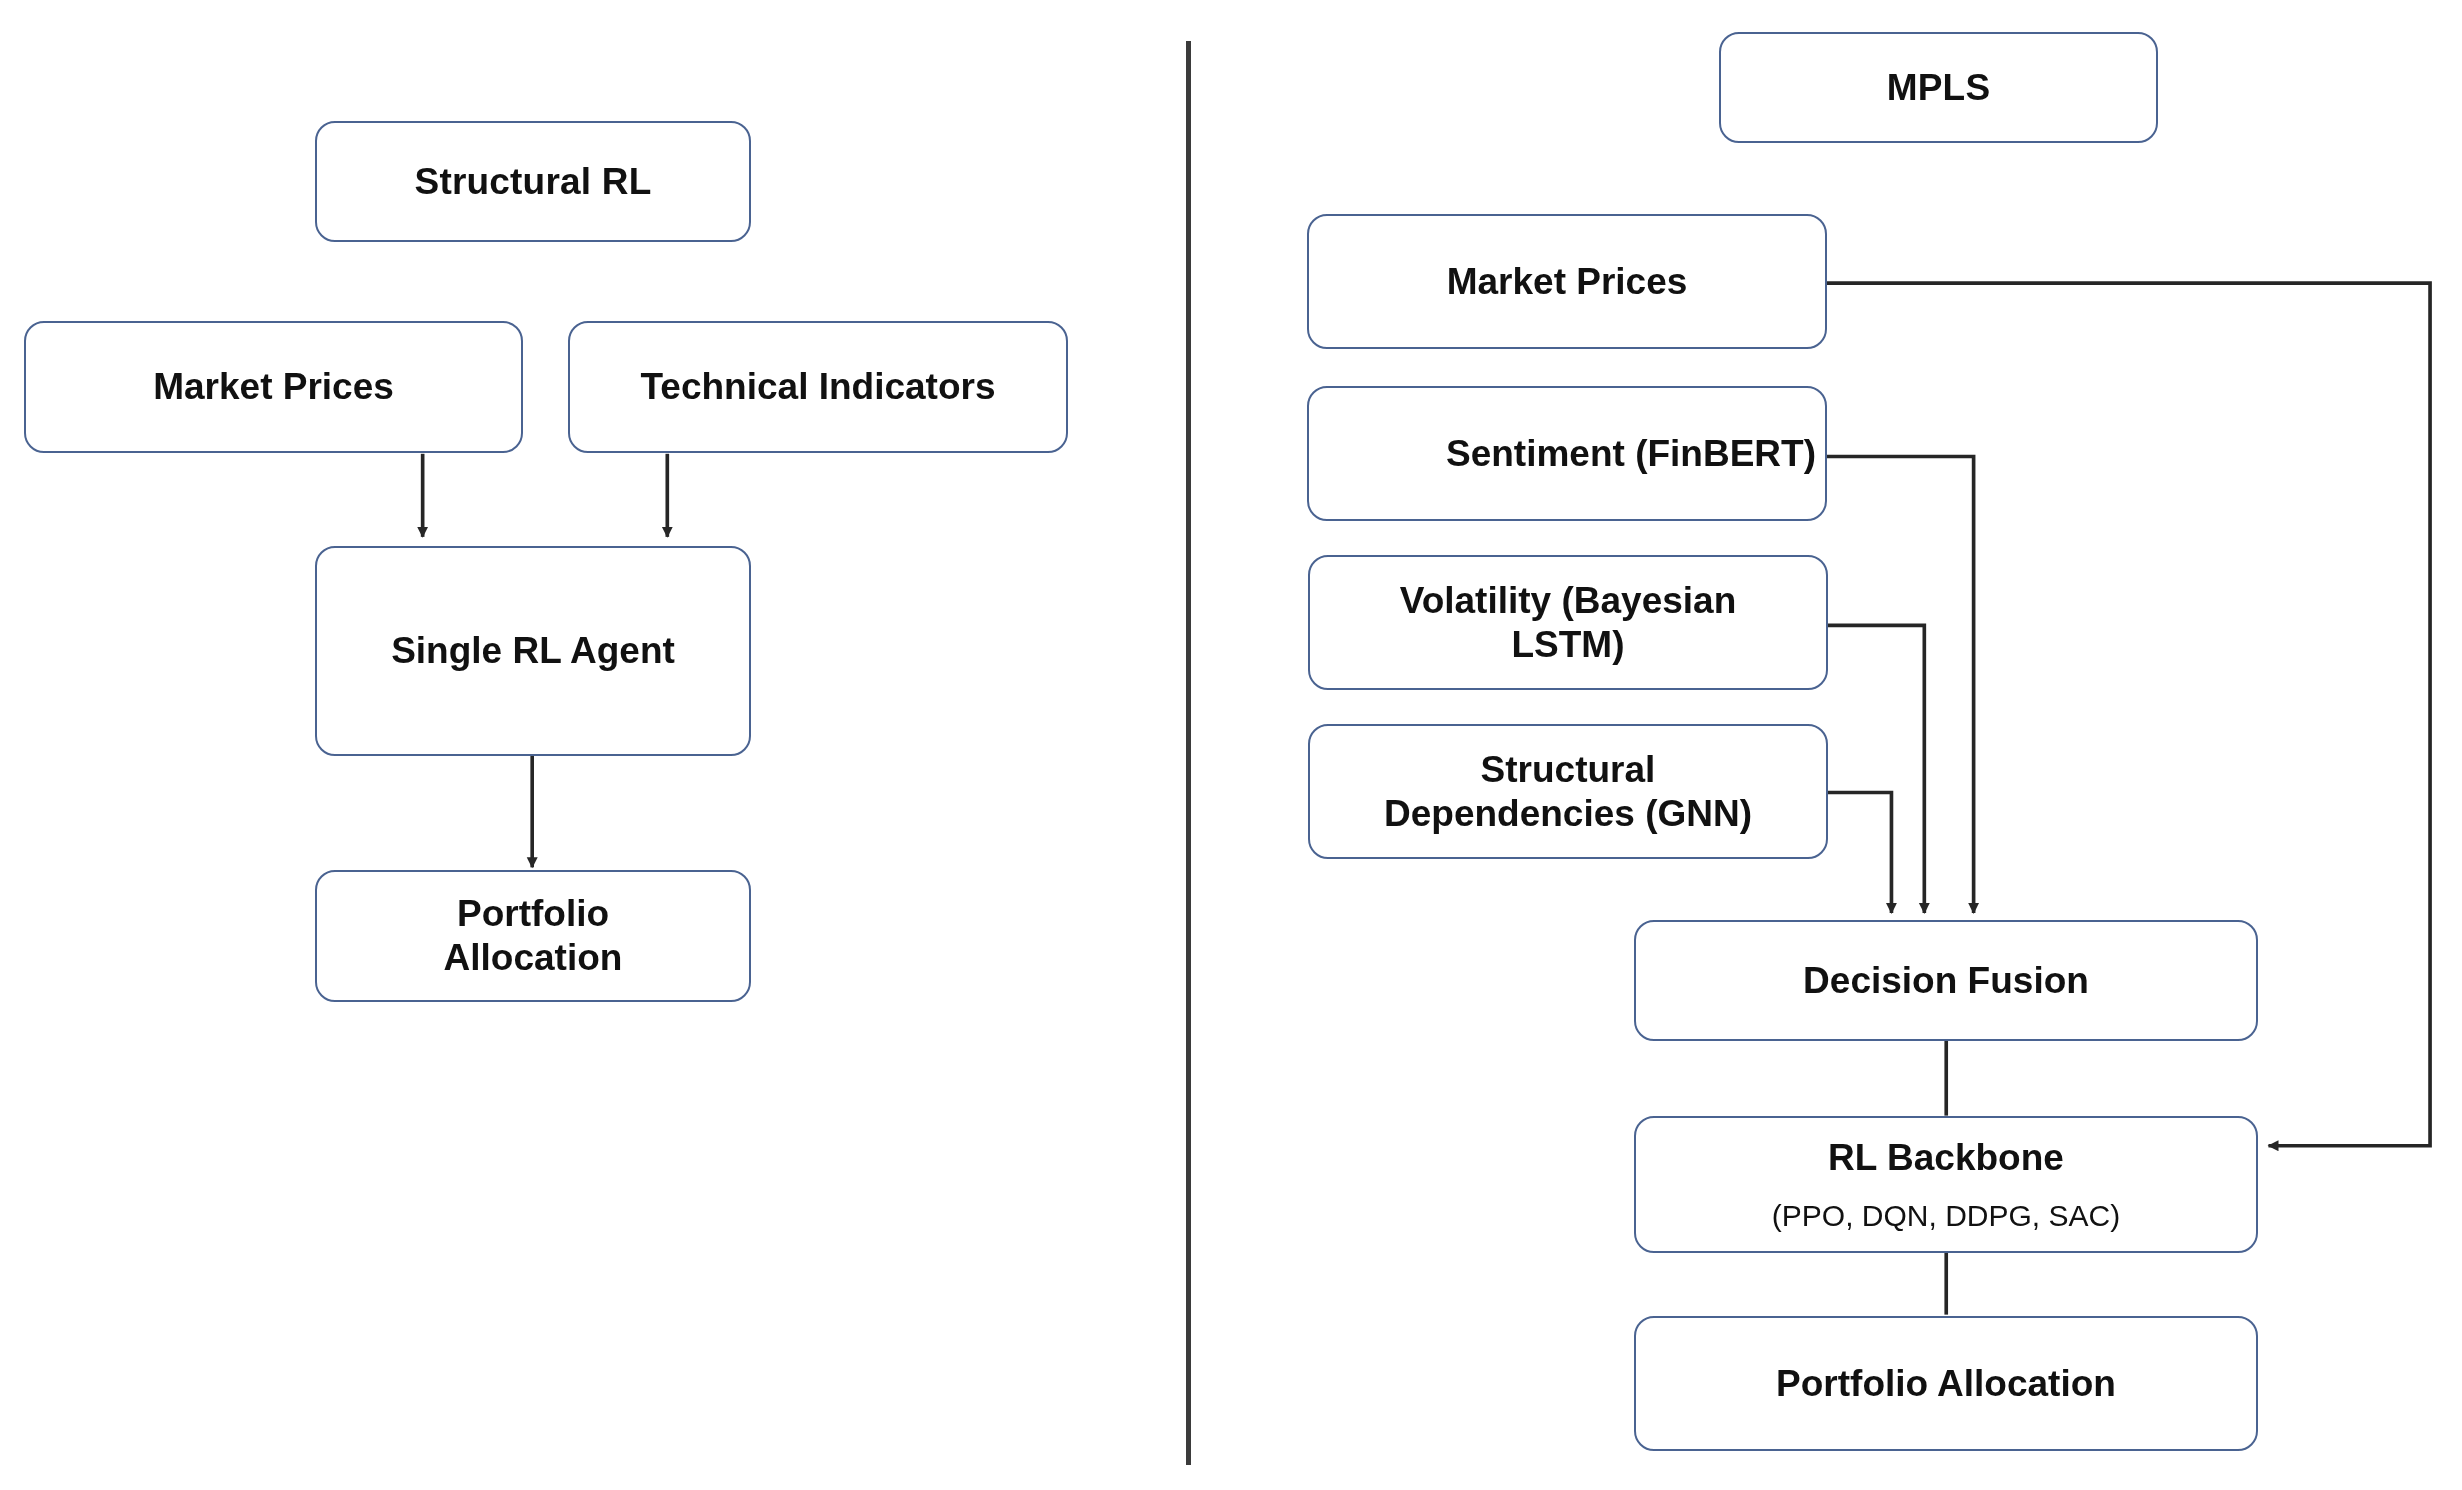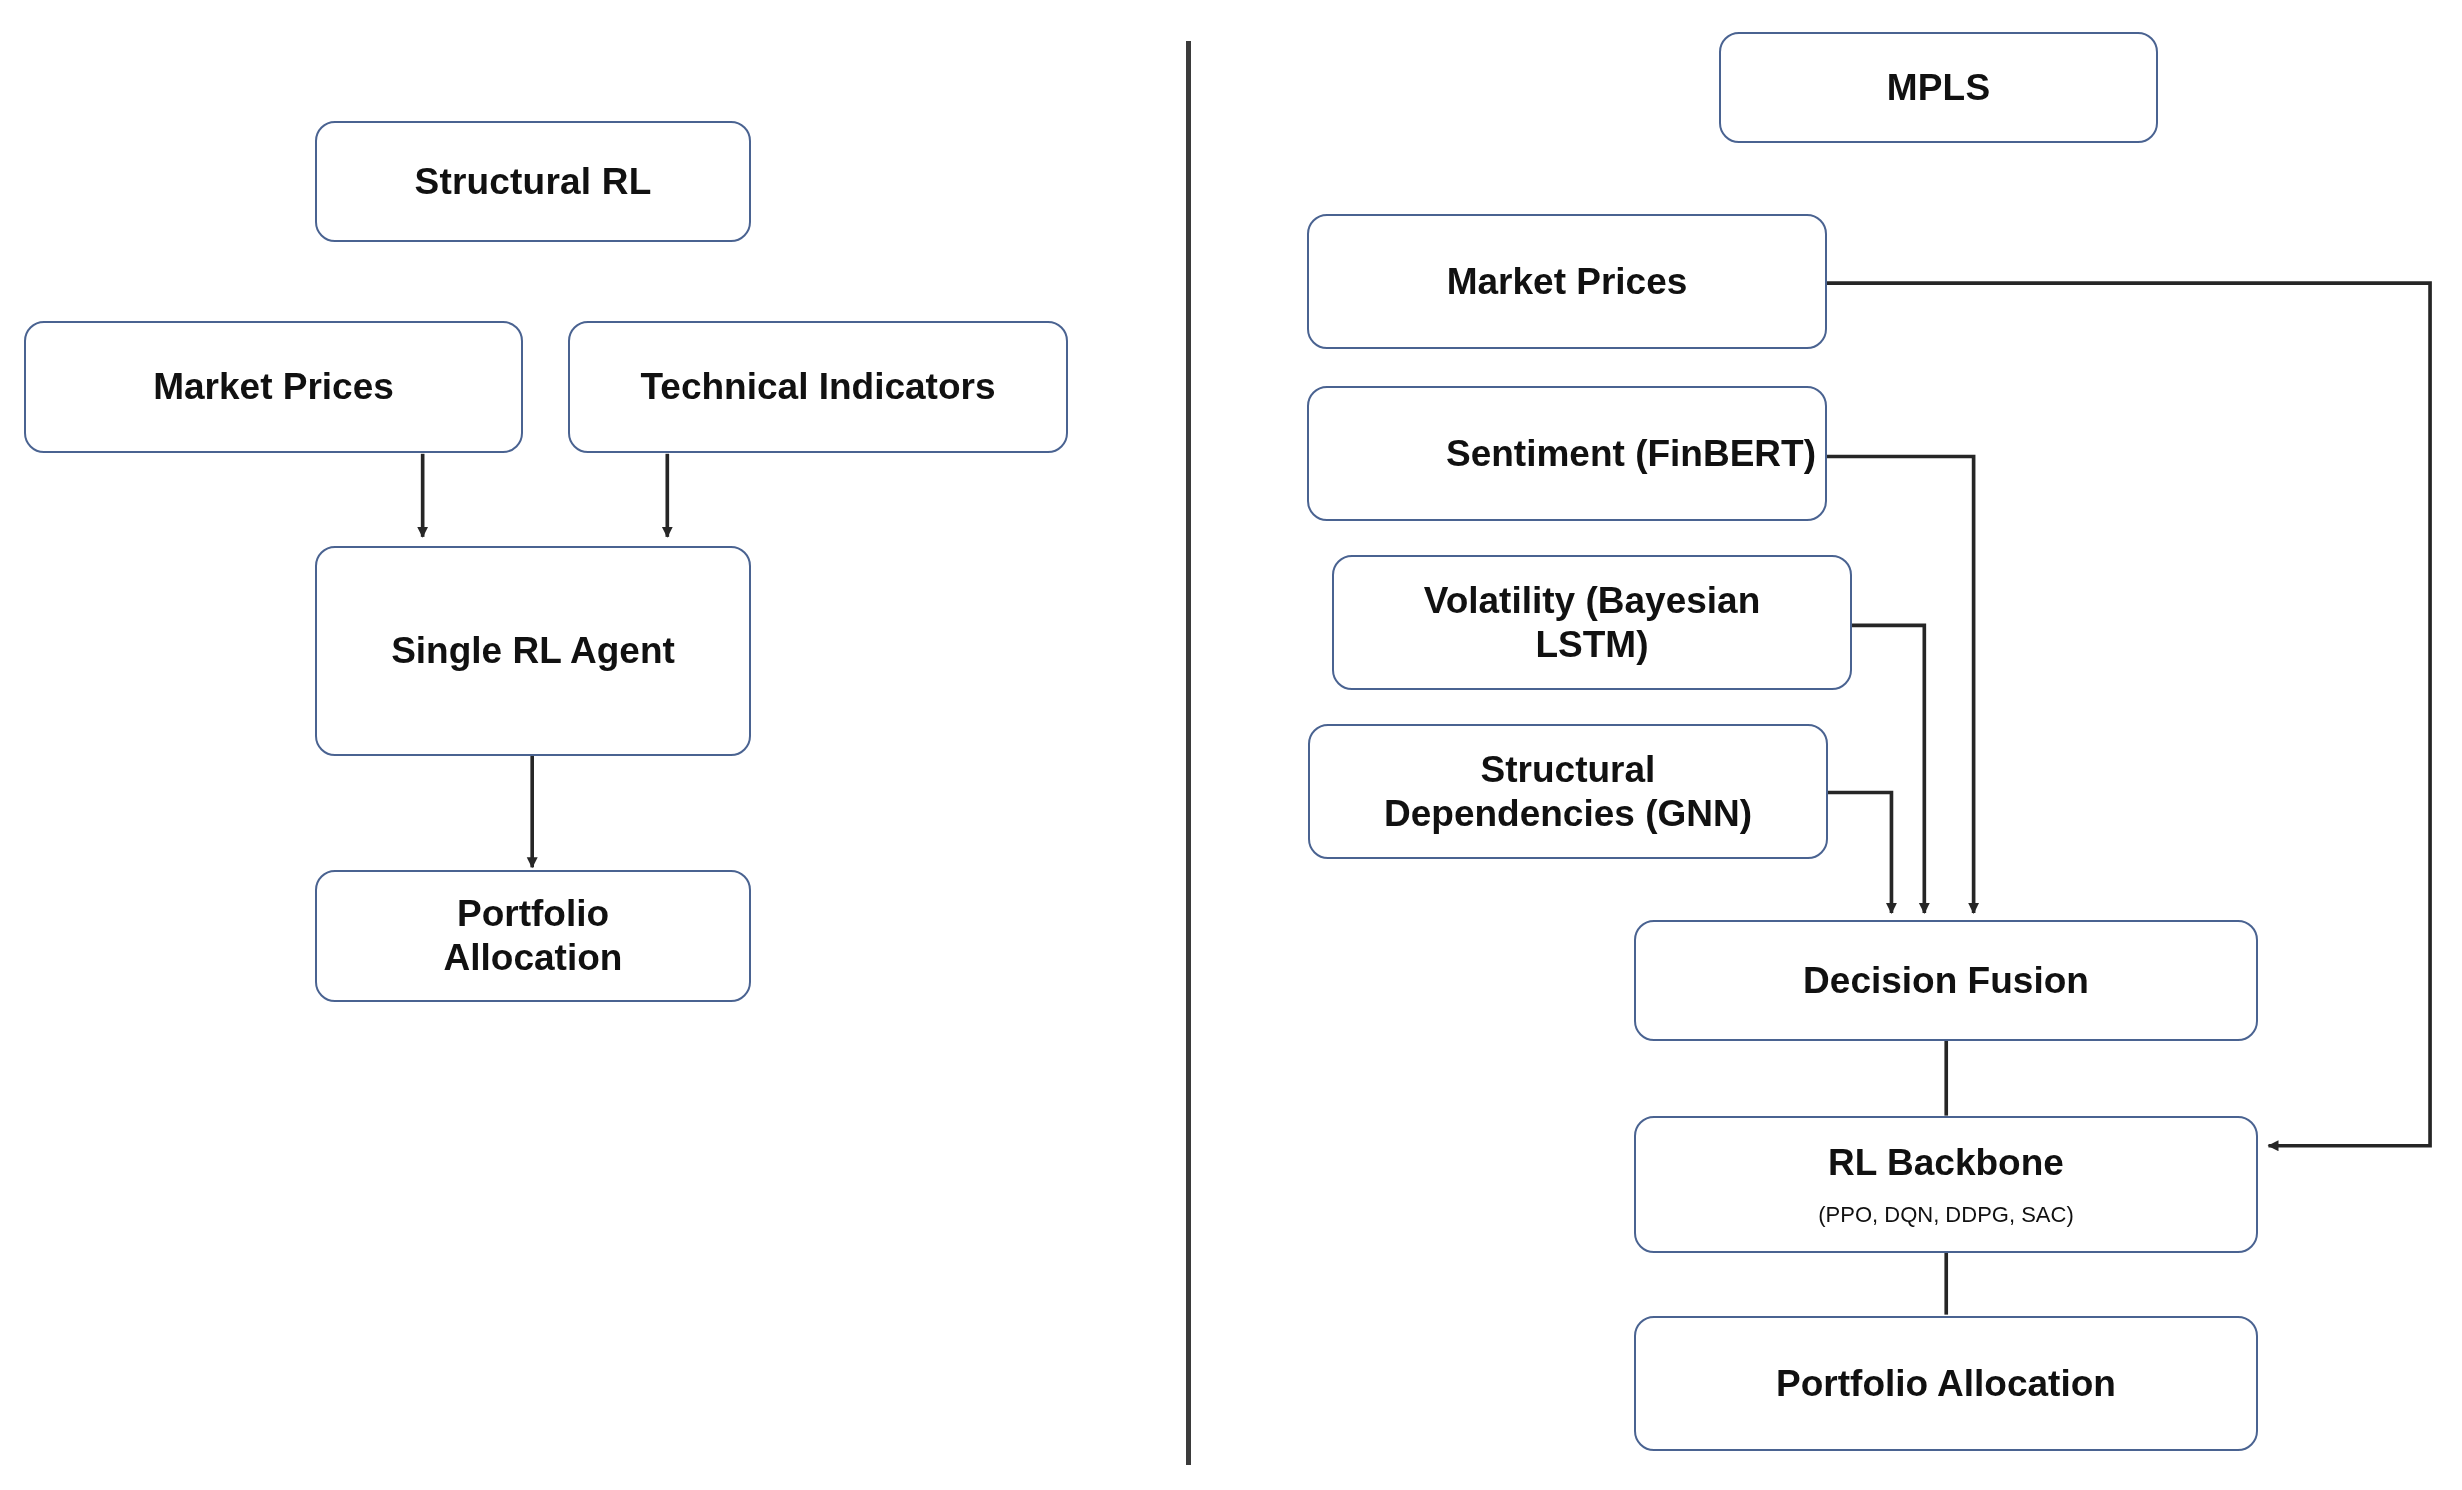--- a/index.html
+++ b/index.html
@@ -7,21 +7,21 @@
        font-family:"Liberation Sans","DejaVu Sans",sans-serif;color:#111111;}
   #canvas{position:absolute;inset:0;}
   svg.wires{position:absolute;left:0;top:0;width:2462px;height:1490px;pointer-events:none;}
   .node{position:absolute;box-sizing:border-box;background:#ffffff;
         border:2.7px solid #4a6391;border-radius:20px;
         display:flex;align-items:center;justify-content:center;
         text-align:center;line-height:1.18;padding:3.7px 9px;}
   .node .label{display:block;}
   .t-title{font-weight:bold;font-size:37px;letter-spacing:0.2px;}
   .t-body{font-weight:700;font-size:37px;}
-  .t-sub{font-weight:400;font-size:22px;display:block;margin-top:18px;}
+  .t-sub{font-weight:400;font-size:30px;display:block;margin-top:18px;}
   .stack{display:flex;flex-direction:column;align-items:center;justify-content:center;}
   .divider{position:absolute;background:#3b3b3b;}
 </style>
 </head>
 <body>
 
 <div id="canvas">
 
   <svg class="wires" viewBox="0 0 2697 1632" xmlns="http://www.w3.org/2000/svg">
     <defs>
@@ -83,21 +83,21 @@
   </div>
 
   <div class="node" style="left:1307px;top:214px;width:520px;height:135px;">
     <span class="label t-body">Market Prices</span>
   </div>
 
   <div class="node" style="left:1307px;top:386px;width:520px;height:135px;justify-content:flex-end;">
     <span class="label t-body">Sentiment (FinBERT)</span>
   </div>
 
-  <div class="node stack" style="left:1308px;top:555px;width:520px;height:135px;margin-left:24px;">
+  <div class="node stack" style="left:1308px;top:555px;width:520px;height:135px;">
     <span class="label t-body">Volatility (Bayesian</span>
     <span class="label t-body">LSTM)</span>
   </div>
 
   <div class="node stack" style="left:1308px;top:724px;width:520px;height:135px;">
     <span class="label t-body">Structural</span>
     <span class="label t-body">Dependencies (GNN)</span>
   </div>
 
   <div class="node" style="left:1634px;top:920px;width:624px;height:121px;text-align:center;">

